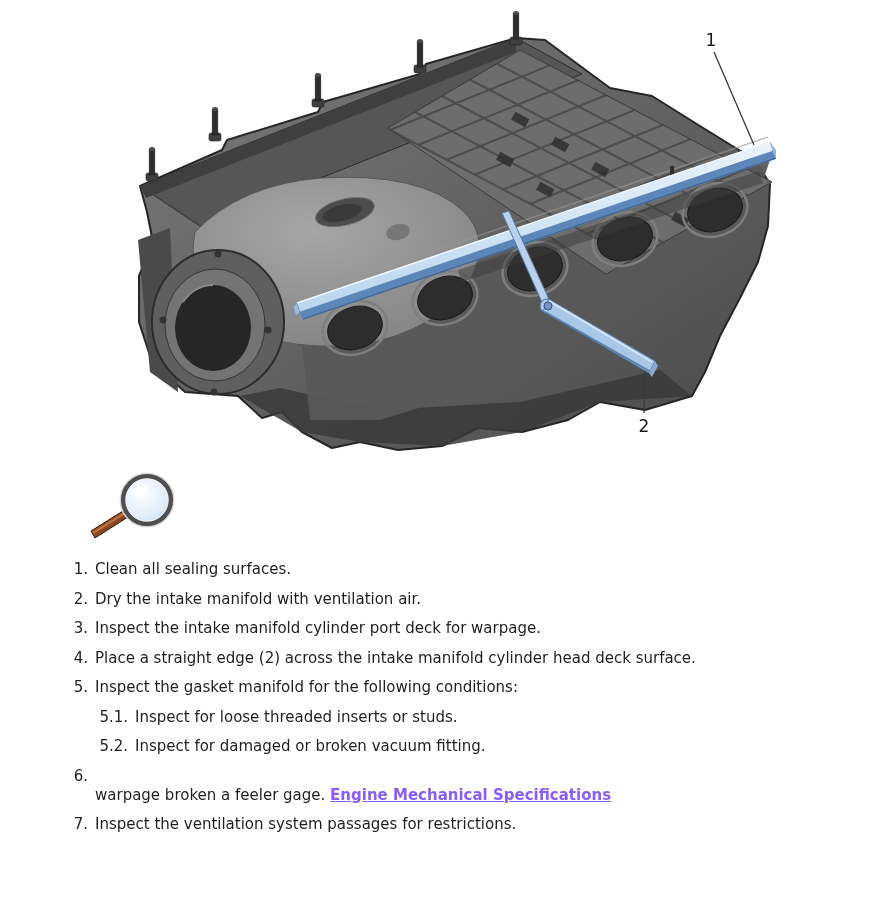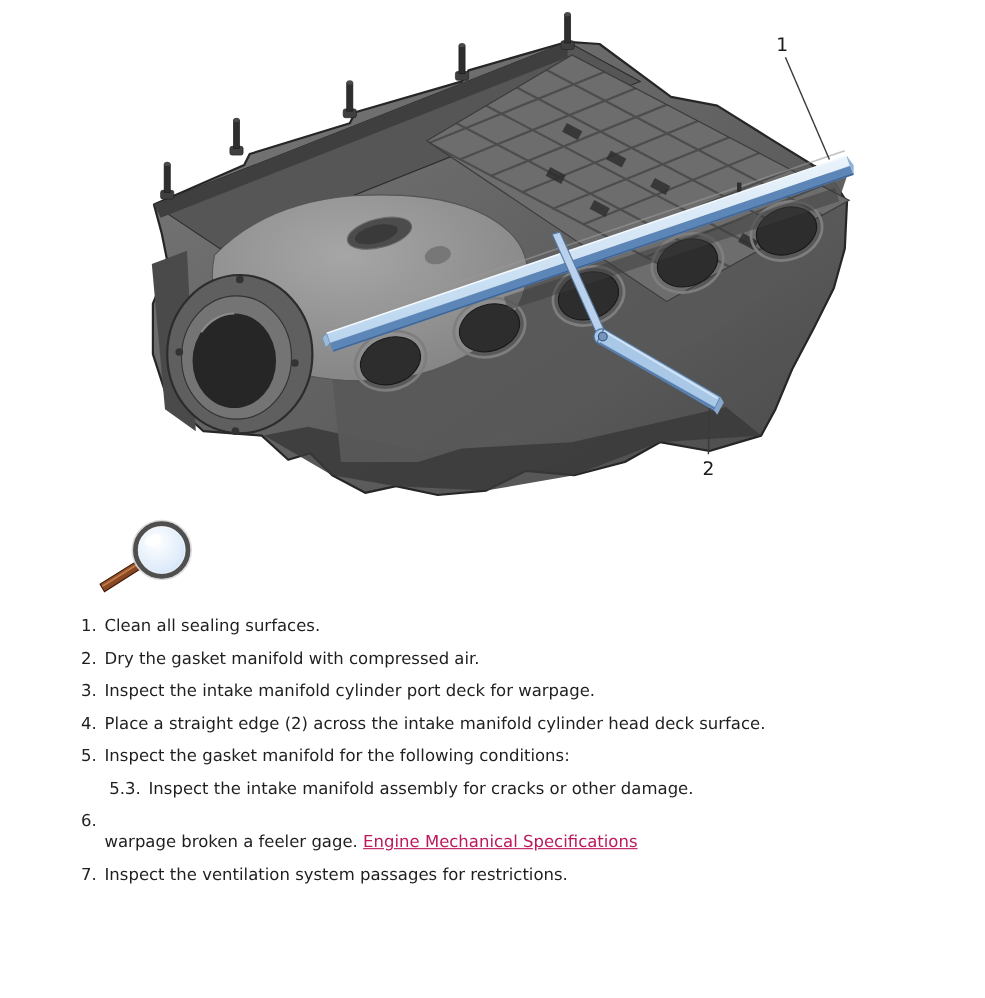--- a/index.html
+++ b/index.html
@@ -7,21 +7,21 @@
        font-family:"DejaVu Sans","Liberation Sans",sans-serif;}
   .stage{position:absolute;inset:0;background:#ffffff;}
   .figure-wrap{position:absolute;left:0;top:0;width:895px;height:555px;}
   .procedure{position:absolute;left:0;top:553px;width:895px;box-sizing:border-box;
              padding:7px 6px 0 0;font-size:15px;line-height:19px;color:#1f1f1f;}
   .row{display:flex;margin:0 0 10.5px 70px;}
   .row.sub{margin-left:95px;}
   .num{flex:0 0 18px;text-align:right;margin-right:7px;white-space:nowrap;}
   .sub .num{flex:0 0 33px;}
   .txt{flex:1 1 auto;}
-  a.spec-link{color:#be185d;text-decoration:underline;cursor:pointer;}
+  a.spec-link{color:#8b5cf6;text-decoration:underline;cursor:pointer;font-weight:bold;}
   text.callout{font-family:"DejaVu Sans","Liberation Sans",sans-serif;font-size:17px;fill:#1a1a1a;}
 </style>
 </head>
 <body>
 
 <div class="stage">
 
   <div class="figure-wrap">
     <svg width="895" height="555" viewBox="0 0 895 555">
       <defs>
@@ -197,44 +197,48 @@
 
   <div class="procedure">
 
     <div class="row main">
       <span class="num">1.</span>
       <span class="txt">Clean all sealing surfaces.</span>
     </div>
 
     <div class="row main">
       <span class="num">2.</span>
-      <span class="txt">Dry the gasket manifold with compressed air.</span>
+      <span class="txt">Dry the intake manifold with ventilation air.</span>
     </div>
 
     <div class="row main">
       <span class="num">3.</span>
       <span class="txt">Inspect the intake manifold cylinder port deck for warpage.</span>
     </div>
 
     <div class="row main">
       <span class="num">4.</span>
       <span class="txt">Place a straight edge (2) across the intake manifold cylinder head deck surface.</span>
     </div>
 
     <div class="row main">
       <span class="num">5.</span>
       <span class="txt">Inspect the gasket manifold for the following conditions:</span>
     </div>
 
-
-
     <div class="row sub">
-      <span class="num">5.3.</span>
-      <span class="txt">Inspect the intake manifold assembly for cracks or other damage.</span>
-    </div>
+      <span class="num">5.1.</span>
+      <span class="txt">Inspect for loose threaded inserts or studs.</span>
+    </div>
+
+    <div class="row sub">
+      <span class="num">5.2.</span>
+      <span class="txt">Inspect for damaged or broken vacuum fitting.</span>
+    </div>
+
 
 
     <div class="row main">
       <span class="num">6.</span>
       <span class="txt"><br><span>warpage broken a feeler gage.</span> <a class="spec-link" href="#">Engine Mechanical Specifications</a></span>
     </div>
 
     <div class="row main">
       <span class="num">7.</span>
       <span class="txt">Inspect the ventilation system passages for restrictions.</span>

